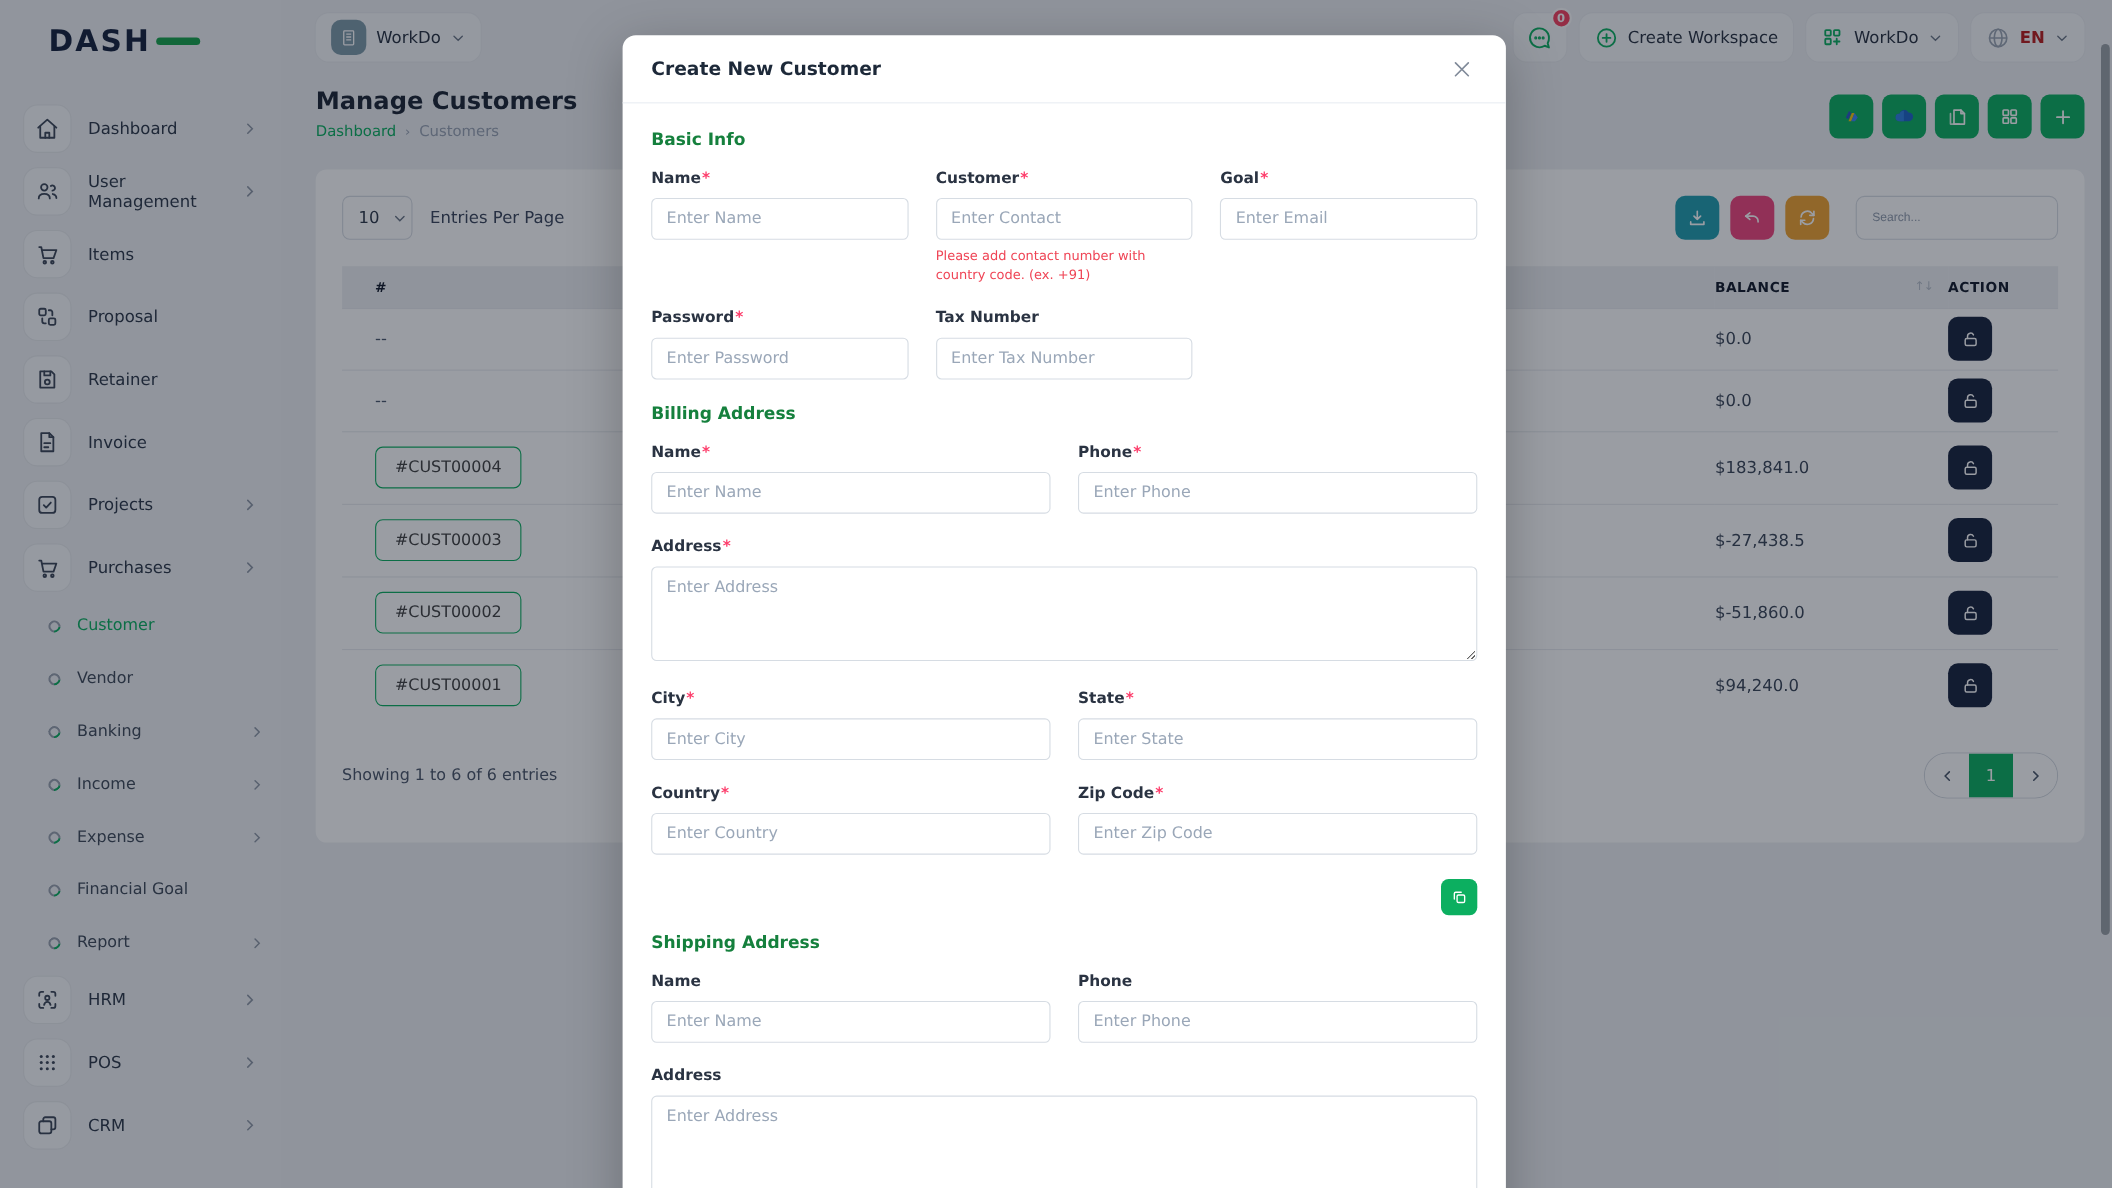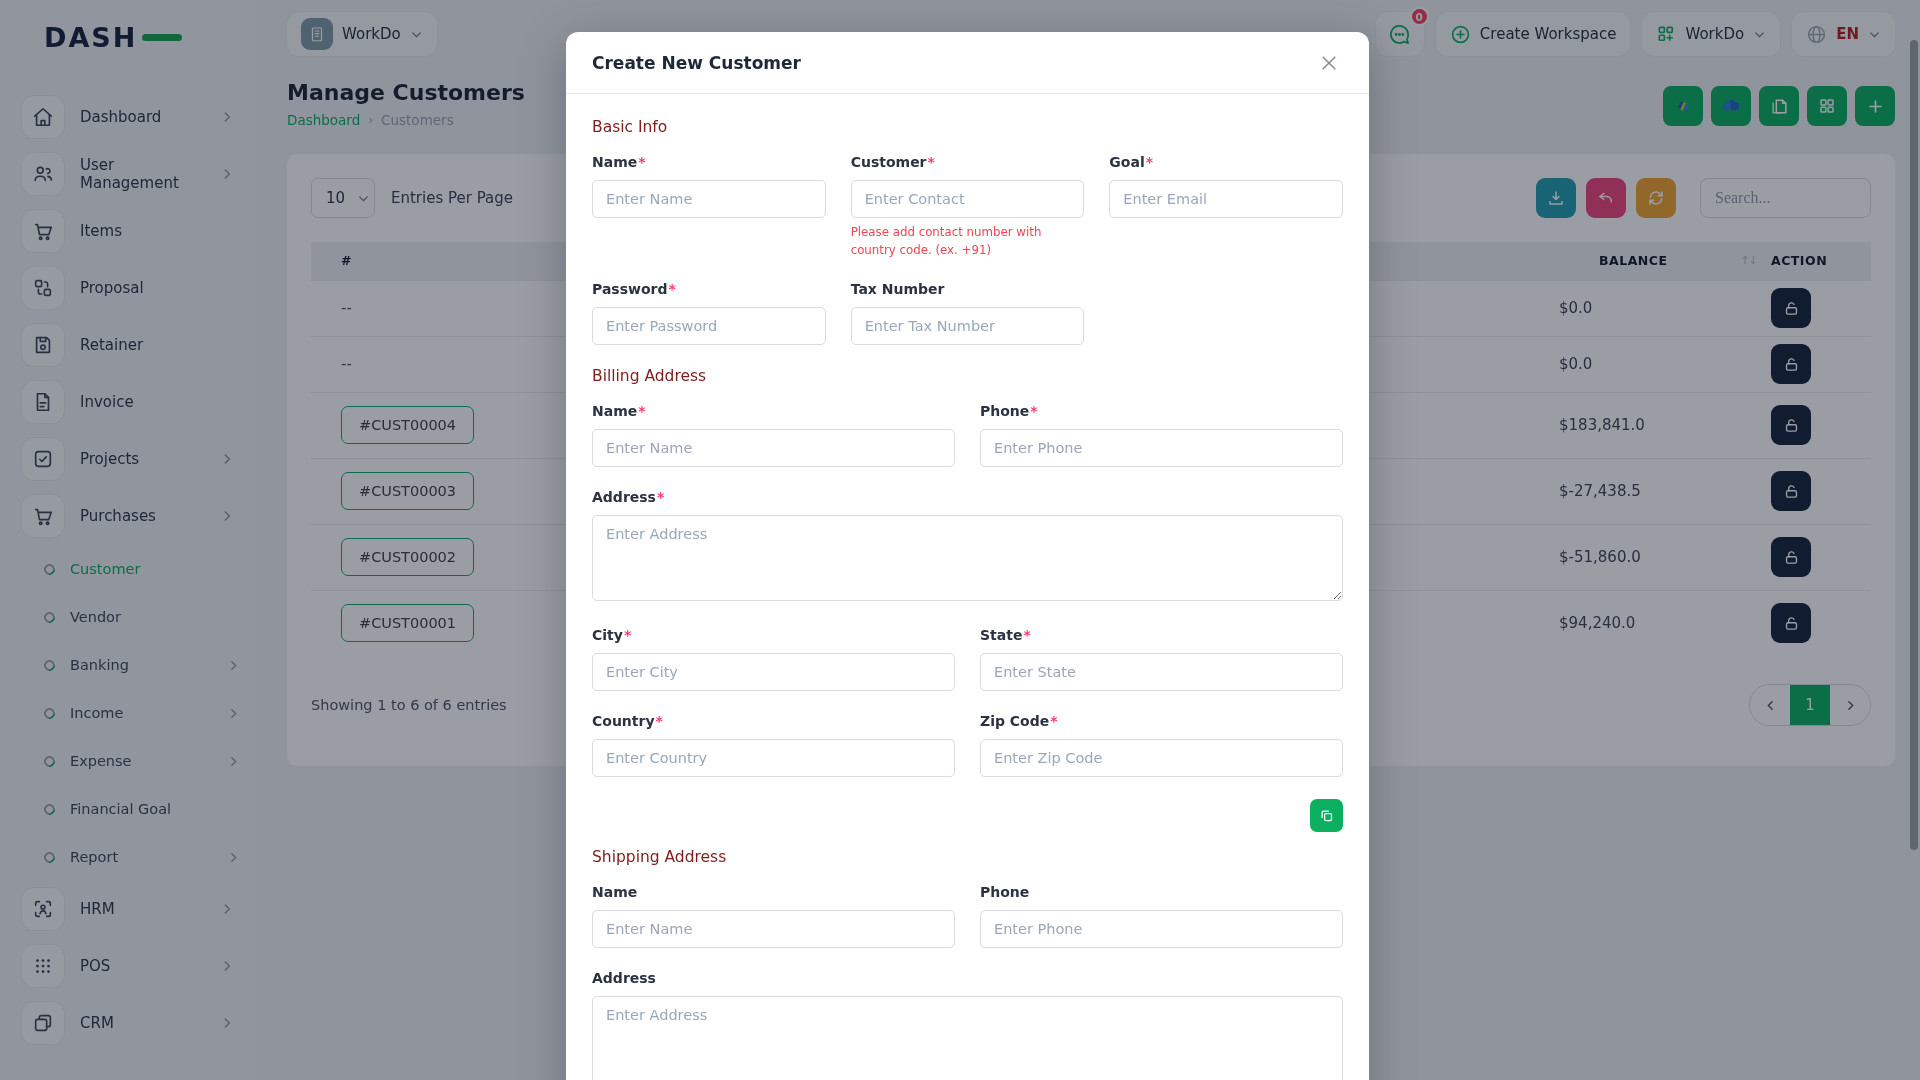--- a/index.html
+++ b/index.html
@@ -54,30 +54,30 @@
   .controls { display:flex; align-items:center; justify-content:space-between; }
   .controls-left { display:flex; align-items:center; gap:16px; }
   .select-box { display:flex; align-items:center; gap:12px; width:64px; height:40px; border:1px solid #d7dce3; border-radius:7px; padding:0 10px 0 14px; cursor:pointer; background:#fff; }
   .select-box .val { font-size:15px; color:#2b3647; }
   .entries-lbl { font-size:15px; color:#39445a; }
   .controls-right { display:flex; align-items:center; gap:10px; }
   .mini-btn { width:40px; height:40px; border-radius:9px; border:none; cursor:pointer; display:flex; align-items:center; justify-content:center; color:#fff; }
   .btn-teal { background:#1f9daf; }
   .btn-red { background:#f0447c; }
   .btn-orange { background:#efa22f; }
-  .search-input { width:171px; height:40px; border:1px solid #d7dce3; border-radius:8px; margin-left:14px; padding:0 14px; font-size:16px; color:#2b3647; font-family:Liberation Serif, serif; background:#fff; }
+  .search-input { width:184px; height:40px; border:1px solid #d7dce3; border-radius:8px; margin-left:14px; padding:0 14px; font-size:11px; color:#2b3647; font-family:Liberation Sans, sans-serif; background:#fff; }
   .search-input::placeholder { color:#8f9aab; }
 
   table.tbl { width:100%; border-collapse:collapse; table-layout:fixed; margin-top:24px; }
   .tbl th { background:#eef0f3; height:38px; text-align:left; font-size:12.5px; letter-spacing:0.5px; color:#101828; font-weight:700; }
   .tbl th.c1 { padding-left:30px; }
   .tbl col.c1 { width:auto; }
   .tbl col.c2 { width:212px; }
   .tbl col.c3 { width:100px; }
-  .th-flex { display:flex; align-items:center; justify-content:space-between; padding-right:14px;margin-left:40px; }
+  .th-flex { display:flex; align-items:center; justify-content:space-between; padding-right:14px; }
   .sort-ic { color:#b6bdc9; font-size:11px; letter-spacing:-1px; font-weight:400; }
   .tbl td { border-top:1px solid #e8ebef; font-size:15px; color:#3a4557; }
   .tbl tr.r-sm td { height:56px; }
   .tbl tr.r-lg td { height:66px; }
   .tbl td.c1 { padding-left:30px; color:#49566b; }
   .cust-badge { display:inline-block; border:1px solid #0caf60; color:#404040; border-radius:7px; padding:10px 17px; font-size:14.5px; cursor:pointer; background:transparent; }
   .lock-btn { width:40px; height:40px; border-radius:9px; border:none; background:#16213c; color:#fff; cursor:pointer; display:flex; align-items:center; justify-content:center; }
   .card-footer { display:flex; align-items:center; justify-content:space-between; margin-top:28px; }
   .showing { font-size:14.5px; color:#4a5568; }
   .pager { display:flex; align-items:stretch; border:1px solid #d5dae1; border-radius:22px; overflow:hidden; height:42px; }
@@ -86,21 +86,21 @@
 
   .scroll-thumb { position:absolute; right:2px; top:40px; width:8px; height:810px; border-radius:4px; background:#9aa0a6; }
 
   
   .overlay { position:absolute; inset:0; background:rgba(15,22,36,0.42); z-index:50; }
   .modal { position:absolute; left:566px; top:32px; width:803px; height:1210px; background:#fff; border-radius:12px; z-index:60; box-shadow:0 12px 48px rgba(0,0,0,0.25); }
   .modal-head { height:62px; display:flex; align-items:center; justify-content:space-between; padding:0 26px; border-bottom:1px solid #e9edf2; }
   .modal-title { font-size:17px; font-weight:700; color:#1d2939; }
   .modal-close { background:none; border:none; cursor:pointer; color:#808a99; display:flex; padding:4px; }
   .modal-body { padding:20px 26px; }
-  .sec-head { font-size:15.5px; font-weight:400; color:#7f1d1d; margin:4px 0 18px; }
+  .sec-head { font-size:15.5px; font-weight:700; color:#15803d; margin:4px 0 18px; }
   .frow { display:grid; column-gap:25px; margin-bottom:22px; }
   .frow.c3 { grid-template-columns:repeat(3,1fr); }
   .frow.c2 { grid-template-columns:repeat(2,1fr); }
   .field label { display:block; font-size:14px; font-weight:600; color:#2a3342; margin-bottom:10px; }
   .req { color:#fd3d6b; margin-left:1px; }
   .inp { width:100%; height:38px; border:1px solid #d6dce3; border-radius:5px; padding:0 13px; font-size:14.5px; color:#333c4a; font-family:inherit; }
   .inp::placeholder, .txa::placeholder { color:#9aa7b8; }
   .txa { width:100%; height:86px; border:1px solid #d6dce3; border-radius:5px; padding:10px 13px; font-size:14.5px; color:#333c4a; font-family:inherit; resize:both; }
   .txa.ship { height:96px; }
   .hint { font-size:11.8px; color:#ef4455; margin-top:6px; line-height:1.5; }

